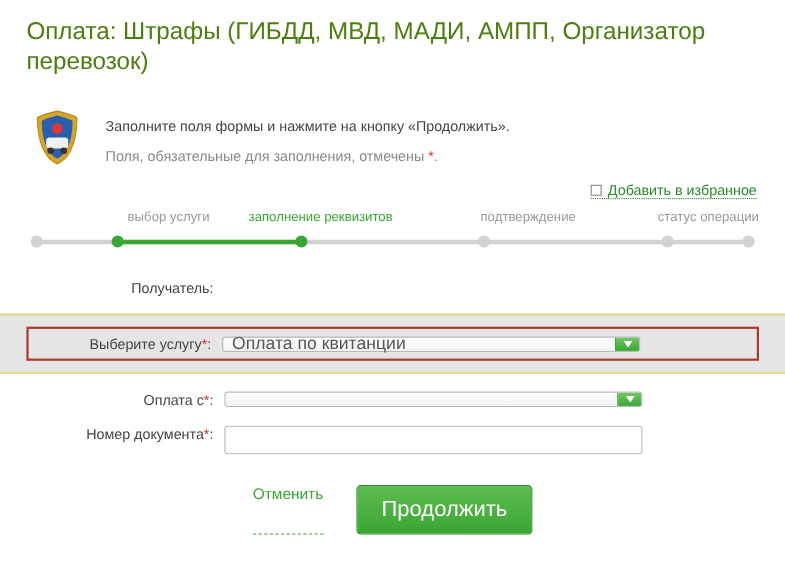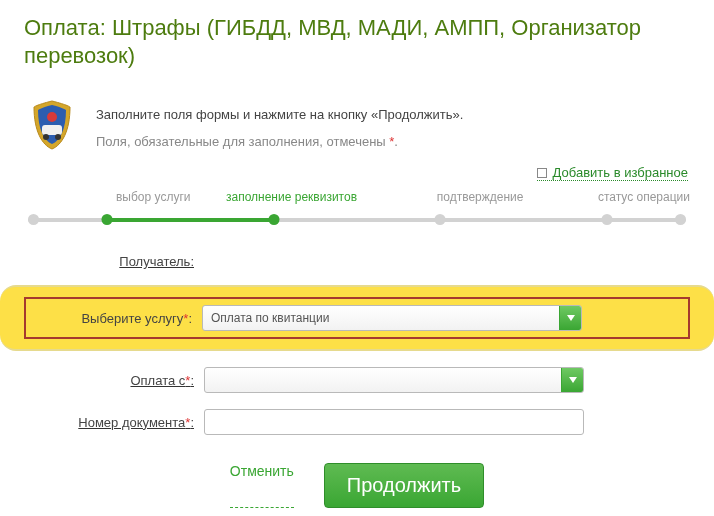--- a/index.html
+++ b/index.html
@@ -93,47 +93,45 @@
     width:11px; height:11px;
     border-radius:50%;
     background:#d2d2d2;
   }
   .dot.start { left:4px; transform:none; }
   .dot.finish { left:auto; right:4px; transform:none; }
   .dot.green { background:#3aa633; }
   
   .form-row {
     display:flex;
-    align-items:center;
     margin-bottom: 16px;
-    text-decoration: underline;
   }
   .form-label {
     width: 180px;
     text-align: right;
     padding-right: 10px;
     color:#444;
     font-size:13px;
   }
   .form-label .ast { color:#d33; }
   .form-value {
     flex:1;
     color:#555;
     font-size:13px;
   }
   .select-wrap {
     display:flex;
     align-items:center;
     width: 380px;
-    height: 26px;
+    height: 14px;
     border: 1px solid #b9b9b9;
     background: linear-gradient(#fff,#f2f2f2);
     border-radius: 3px;
     position:relative;
-    font-size:12px;
+    font-size:16px;
     color:#555;
     padding-left:8px;
   }
   .select-arrow {
     position:absolute;
     right:0; top:0;
     width:22px; height:100%;
     background: linear-gradient(#6fc963,#3aa633);
     border-left:1px solid #3aa633;
     border-radius: 0 2px 2px 0;
@@ -145,26 +143,25 @@
   .text-input {
     width:380px;
     height:26px;
     border:1px solid #b9b9b9;
     border-radius:3px;
     padding:0 8px;
     font-size:12px;
   }
   
   .highlight-strip {
-    background: #fde047;
+    background: #e5e5e5;
     border-top: 2px solid #e6da8e;
     border-bottom: 2px solid #e6da8e;
     margin: 0 -24px 16px -24px;
     padding: 10px 24px;
-    border-radius: 16px;
   }
   .highlight-inner {
     border: 2px solid #a53a2e;
     padding: 6px 8px;
     display:flex;
     align-items:center;
   }
   
   .actions {
     display:flex;

